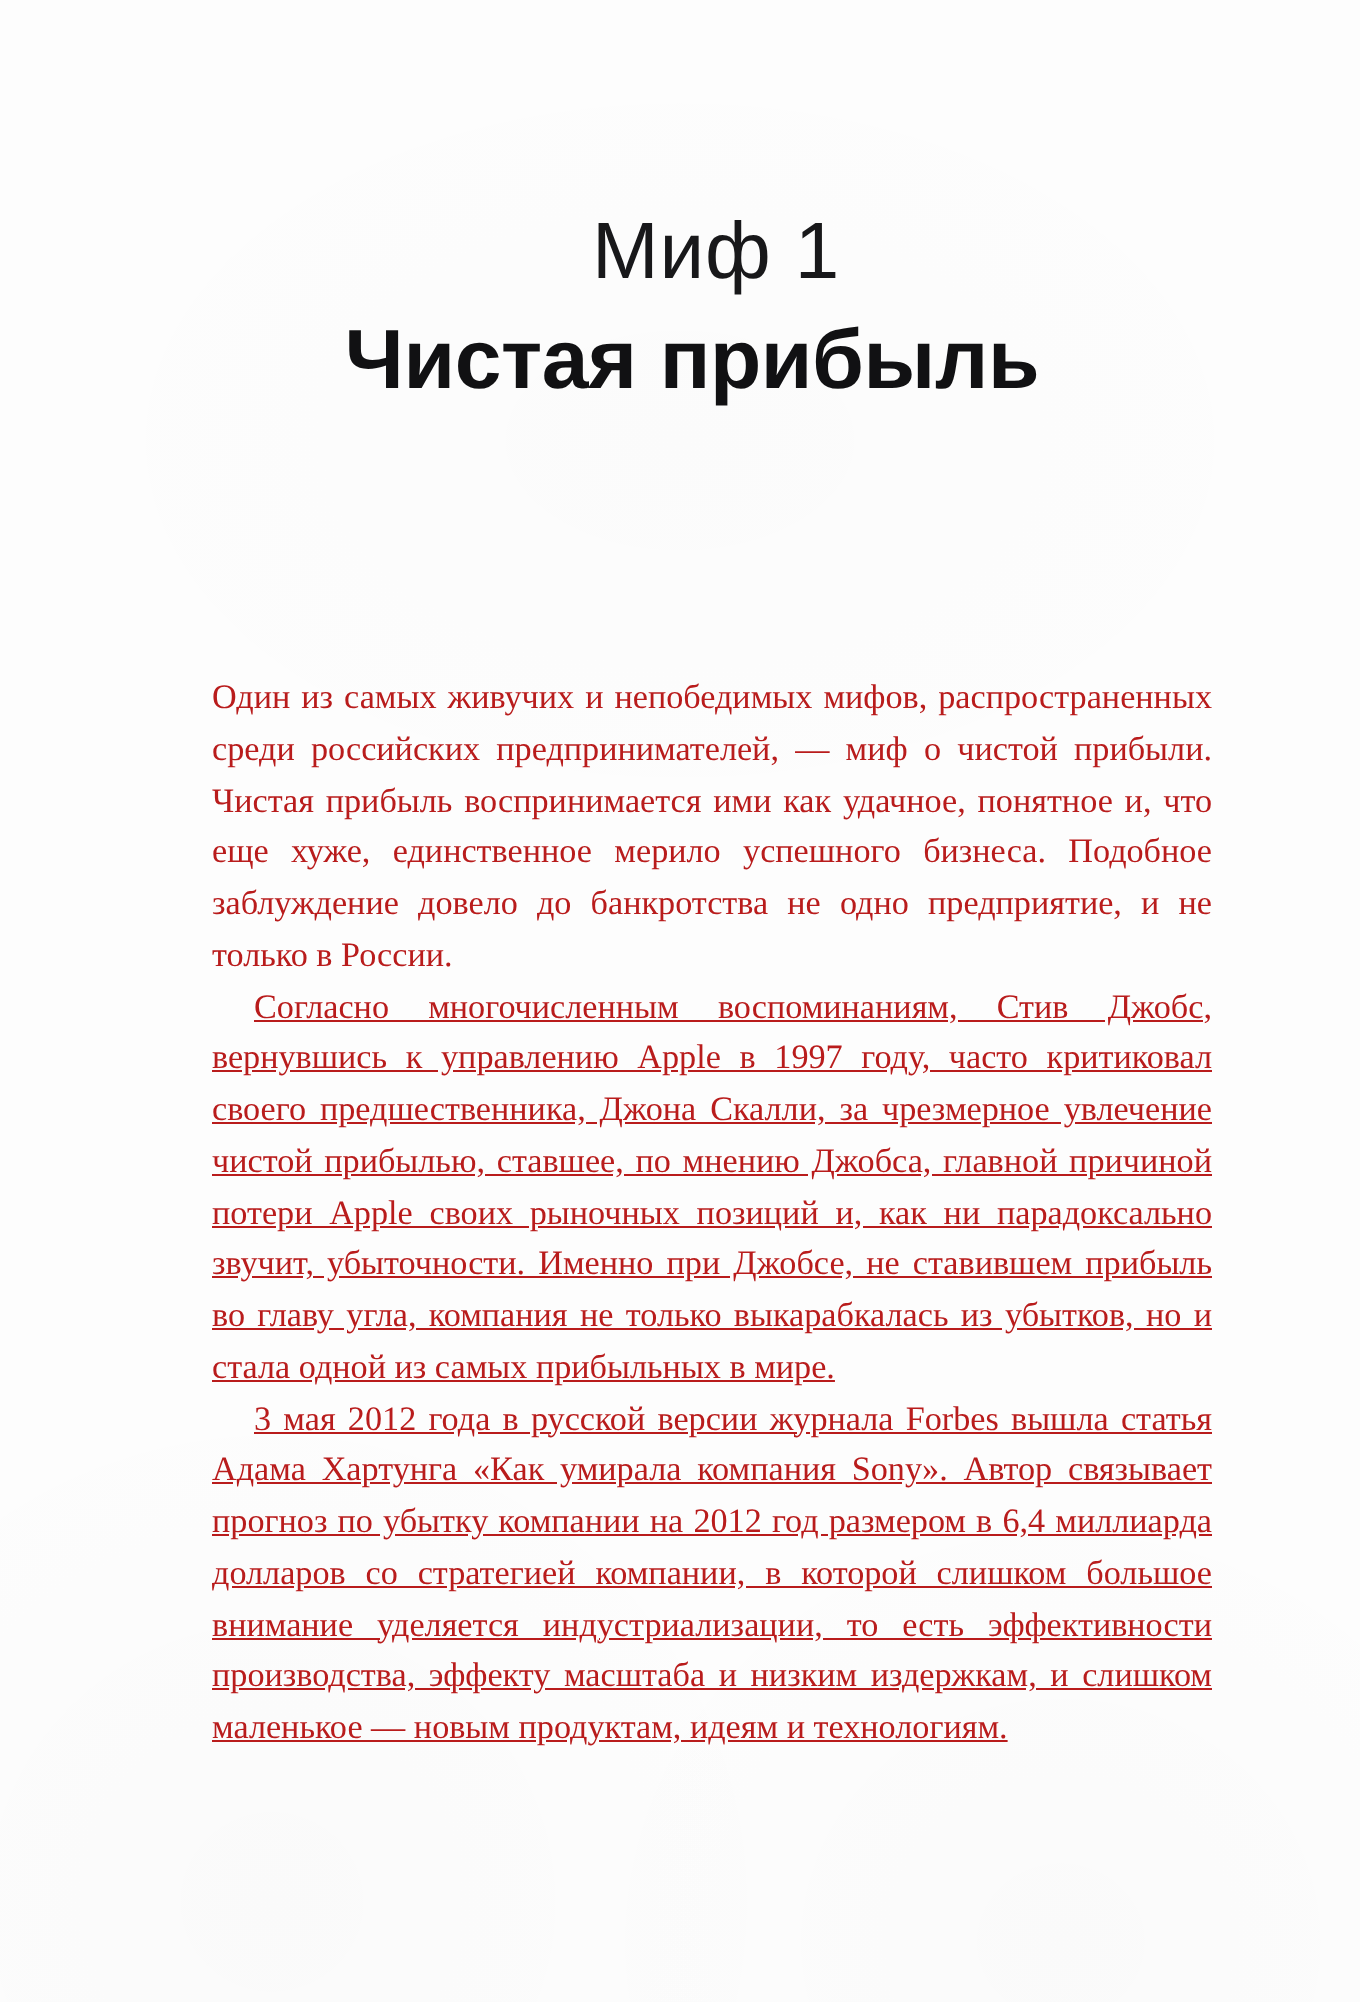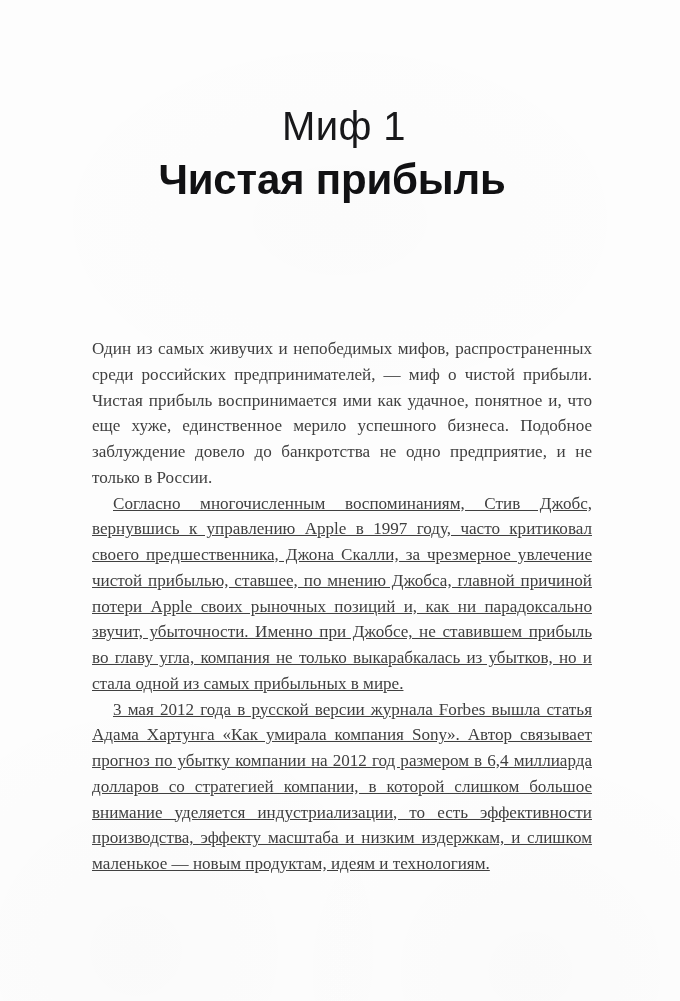--- a/index.html
+++ b/index.html
@@ -24,21 +24,21 @@
     inset: 0;
     background:
       radial-gradient(ellipse 60% 40% at 20% 95%, rgba(0,0,0,0.012), rgba(0,0,0,0) 70%),
       radial-gradient(ellipse 55% 35% at 78% 97%, rgba(0,0,0,0.010), rgba(0,0,0,0) 70%),
       radial-gradient(ellipse 70% 30% at 50% 22%, rgba(0,0,0,0.008), rgba(0,0,0,0) 75%),
       #fdfdfd;
   }
 
   .content {
     position: absolute;
-    left: 2px;
+    left: 16px;
     top: 0;
     width: 612px;
     height: 1001px;
   }
 
   
   .title-block {
     position: absolute;
     left: 0;
     top: 103px;
@@ -75,21 +75,21 @@
   .body-text {
     position: absolute;
     left: 90px;
     top: 336px;
     width: 500px;
     font-size: 17.1px;
     line-height: 25.75px;
     text-align: justify;
     text-justify: inter-word;
     hyphens: manual;
-    color: #404040;
+    color: #b91c1c;
   }
 
   .body-text p {
     margin: 0;
     padding: 0;
     text-indent: 0;
   }
 
   .body-text p.indent {
     text-indent: 21px;

